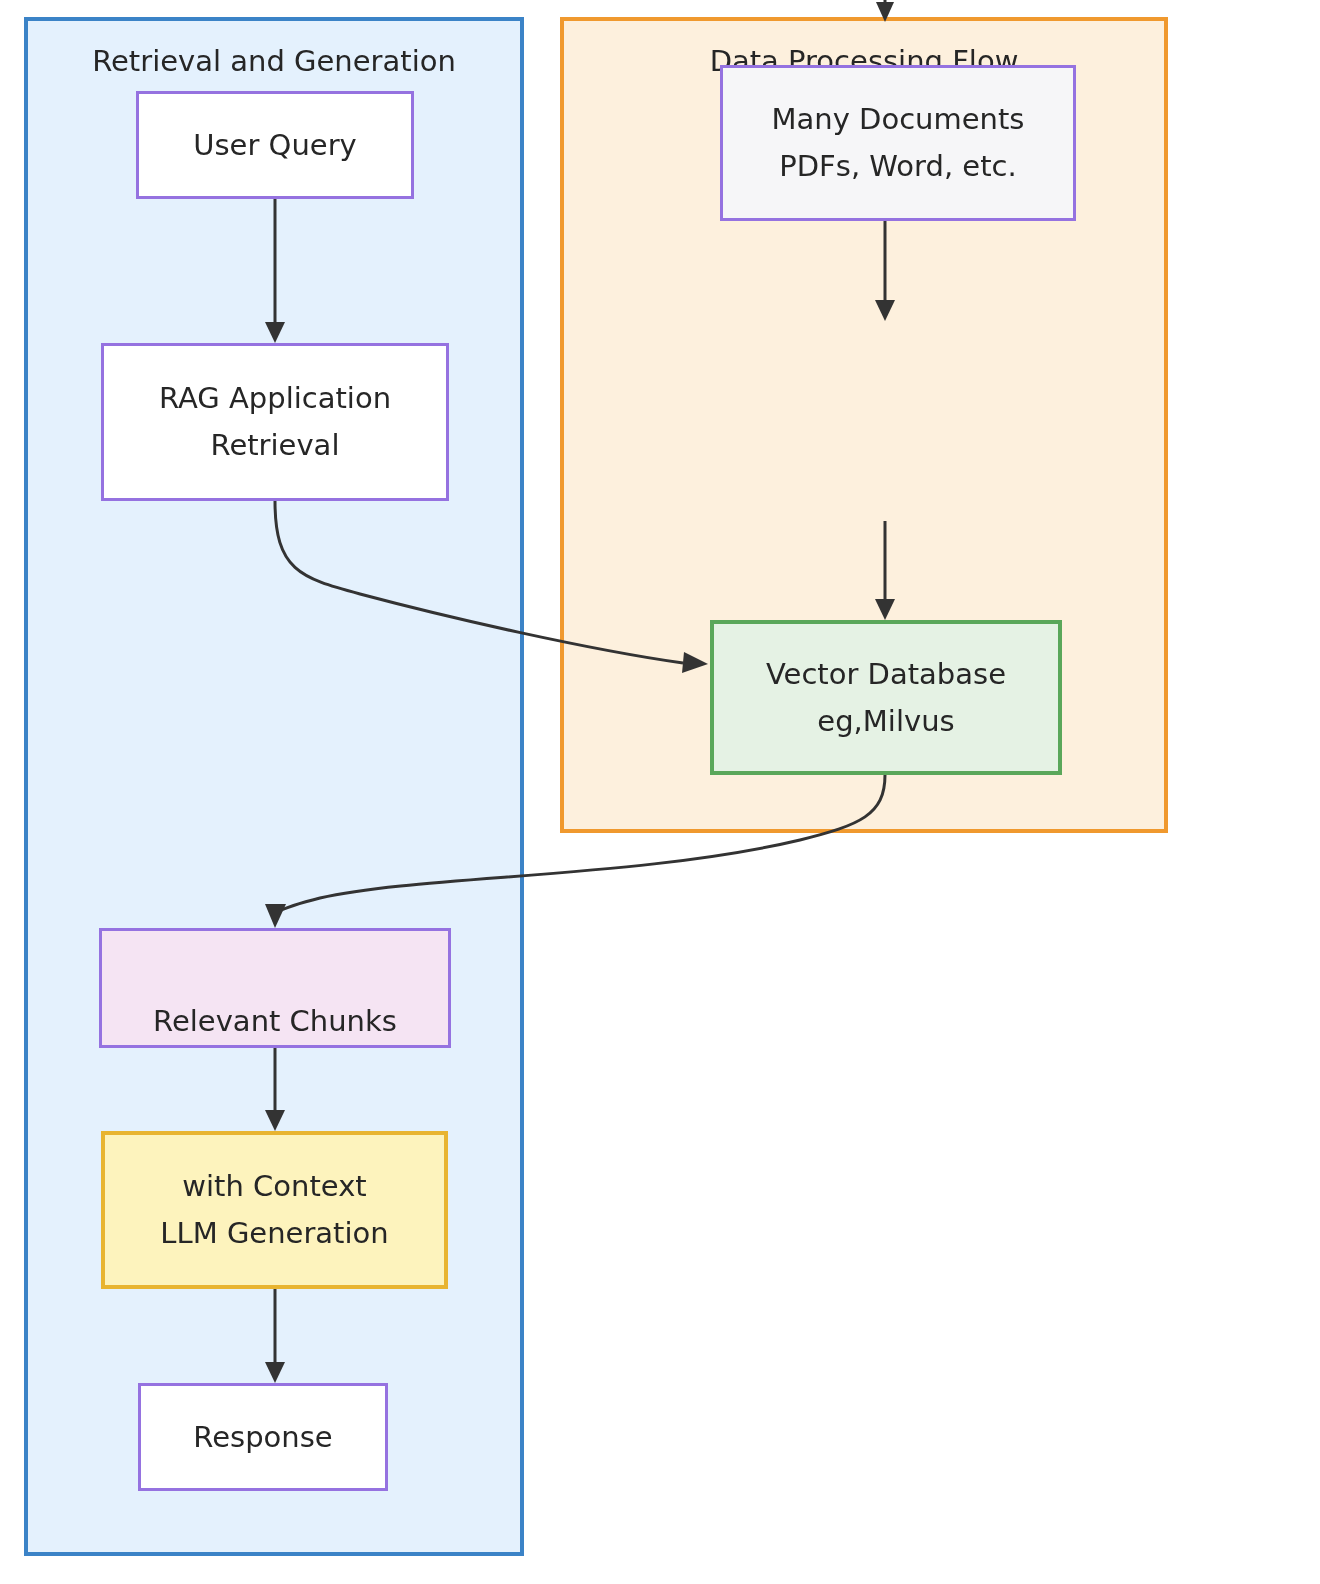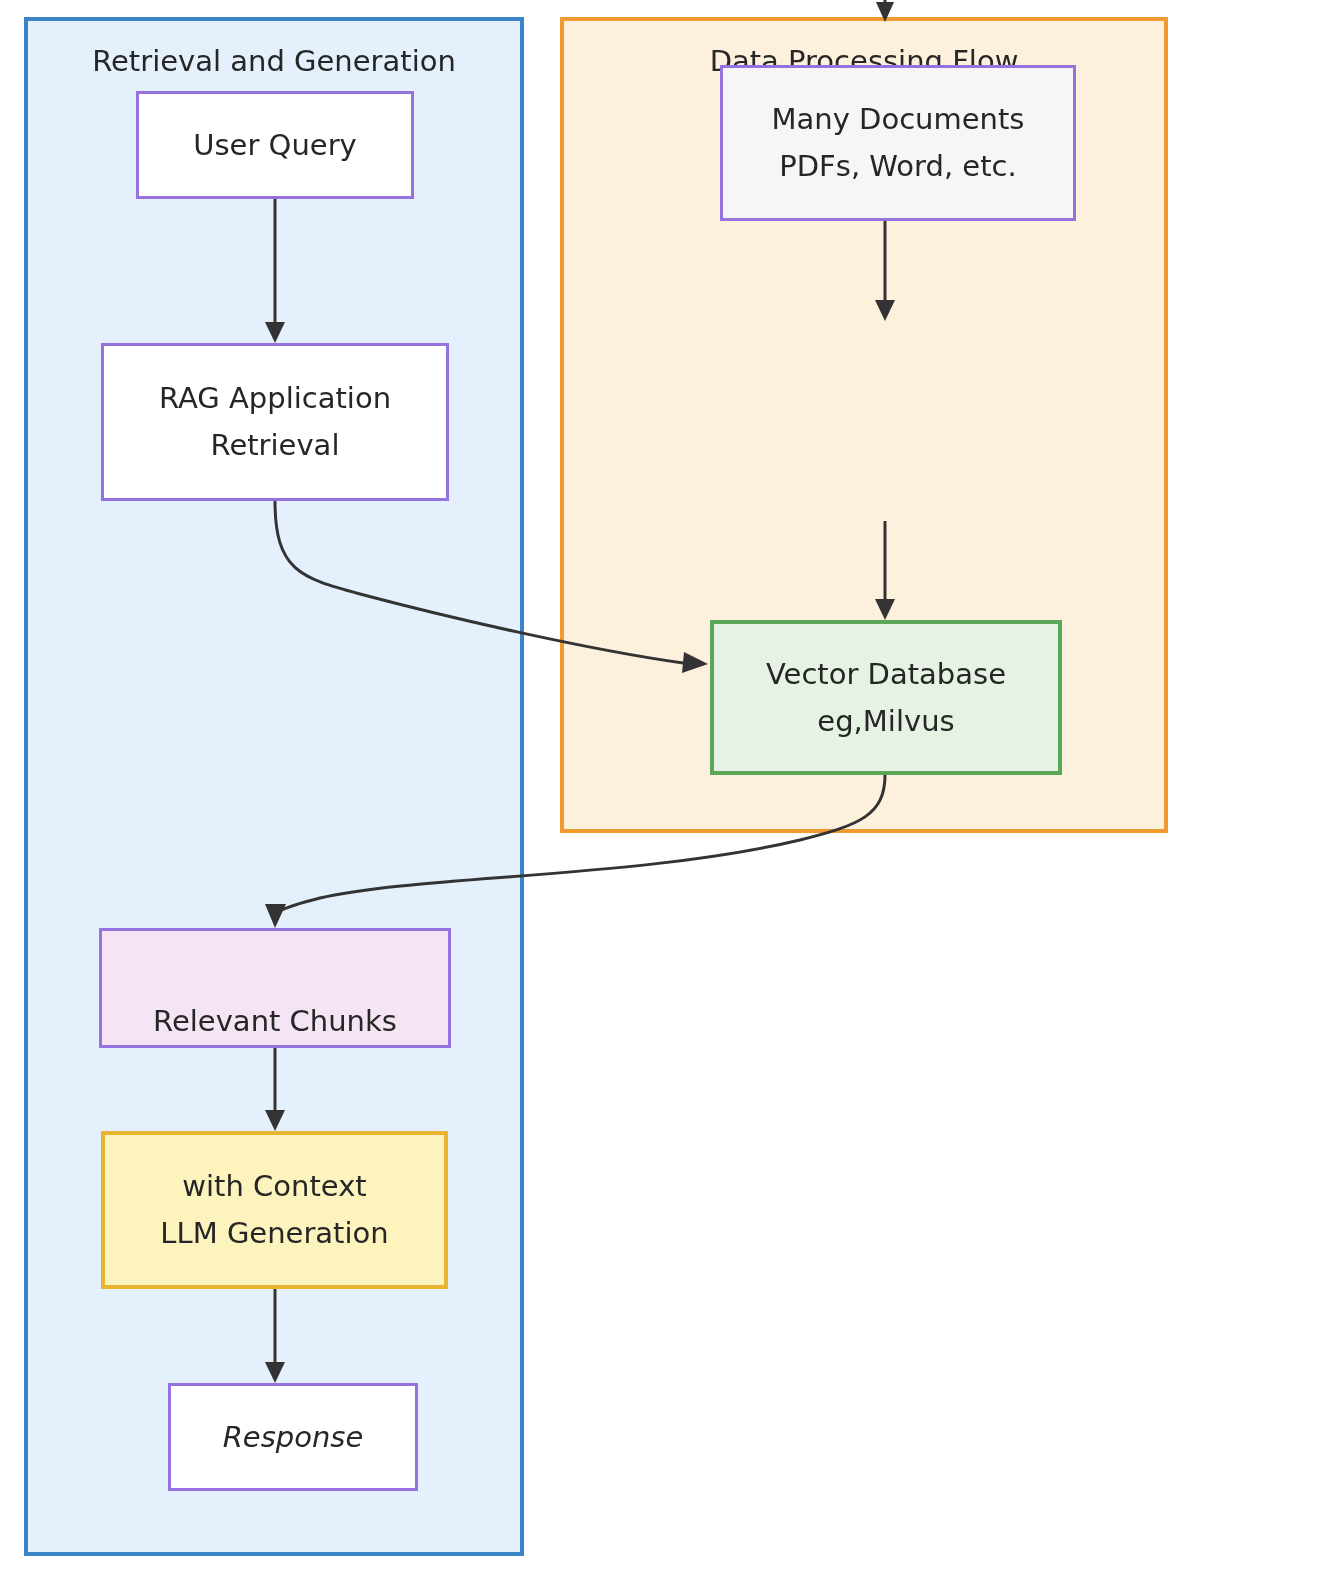--- a/index.html
+++ b/index.html
@@ -80,21 +80,21 @@
   .n-plain   { background: #ffffff; border-color: #9572e0; }
   .n-offwhite{ background: #f6f6f8; border-color: #9572e0; }
   .n-green   { background: #e5f2e4; border-color: #5aa75a; border-width: 4px; }
   .n-pink    { background: #f5e4f3; border-color: #9572e0; }
   .n-yellow  { background: #fdf3bd; border-color: #e8b431; border-width: 4px; }
 
   #node-user-query           { left: 136px;  top: 91px;   width: 278px;  height: 108px; }
   #node-rag-application      { left: 101px;  top: 343px;  width: 348px;  height: 158px; text-align: center; }
   #node-relevant-chunks      { left: 99px;   top: 928px;  width: 352px;  height: 120px; justify-content: flex-end; }
   #node-llm-generation       { left: 101px;  top: 1131px; width: 347px;  height: 158px; }
-  #node-response             { left: 168px;  top: 1383px; width: 250px;  height: 108px; font-style: italic; }
+  #node-response             { left: 138px;  top: 1383px; width: 250px;  height: 108px; }
 
   #node-many-documents       { left: 708px;  top: 65px;   width: 356px;  height: 156px; margin-left: 12px; }
   #node-data-pipeline        { left: 628px;  top: 321px;  width: 517px;  height: 200px; }
   #node-vector-database      { left: 710px;  top: 620px;  width: 352px;  height: 155px; }
 
   
   #edges {
     position: absolute;
     left: 0;
     top: 0;

